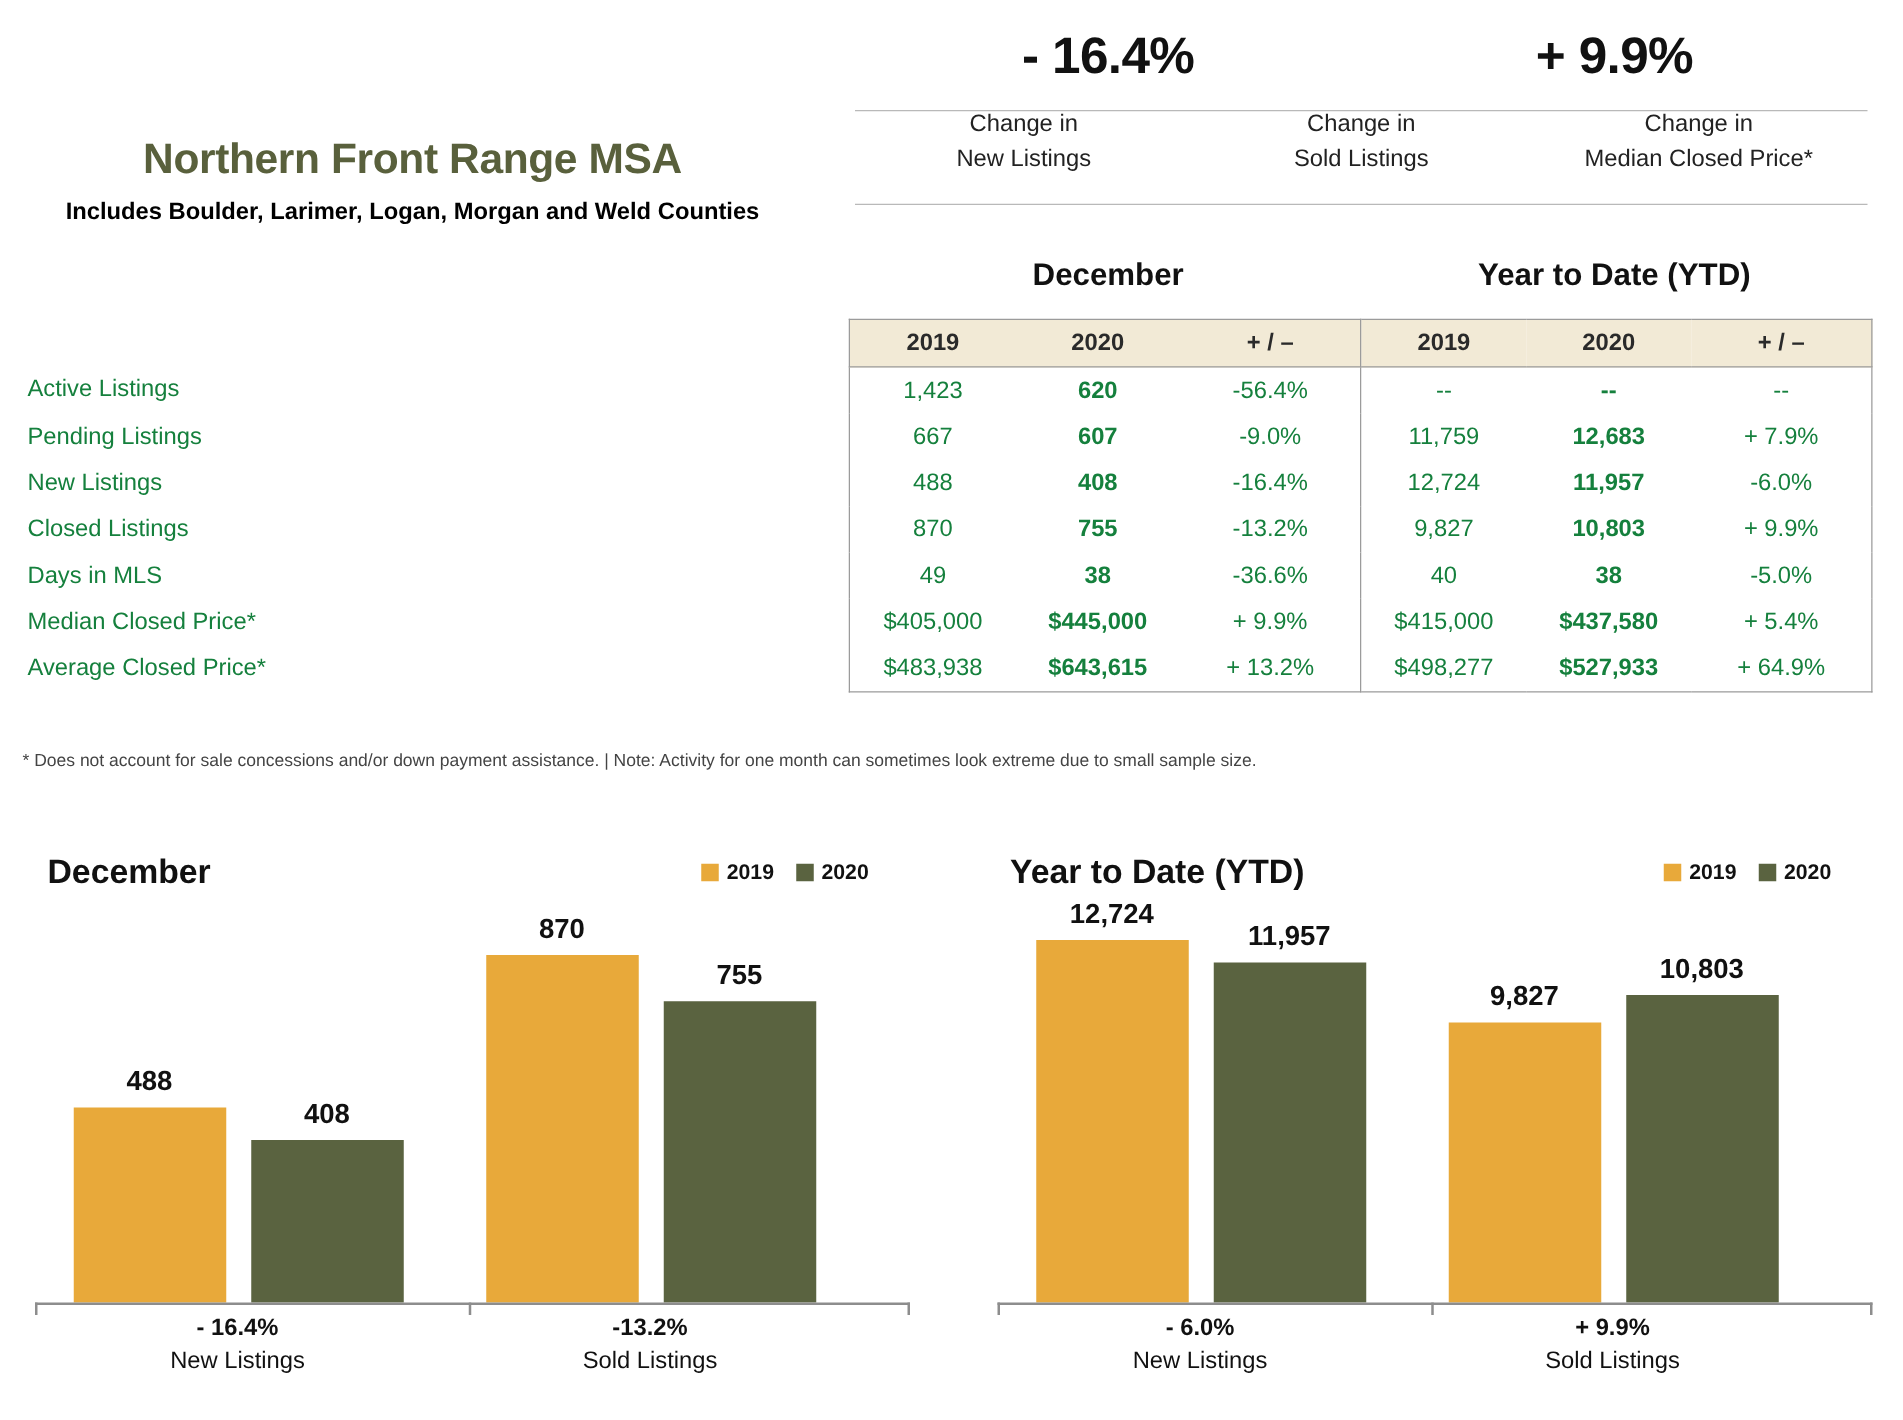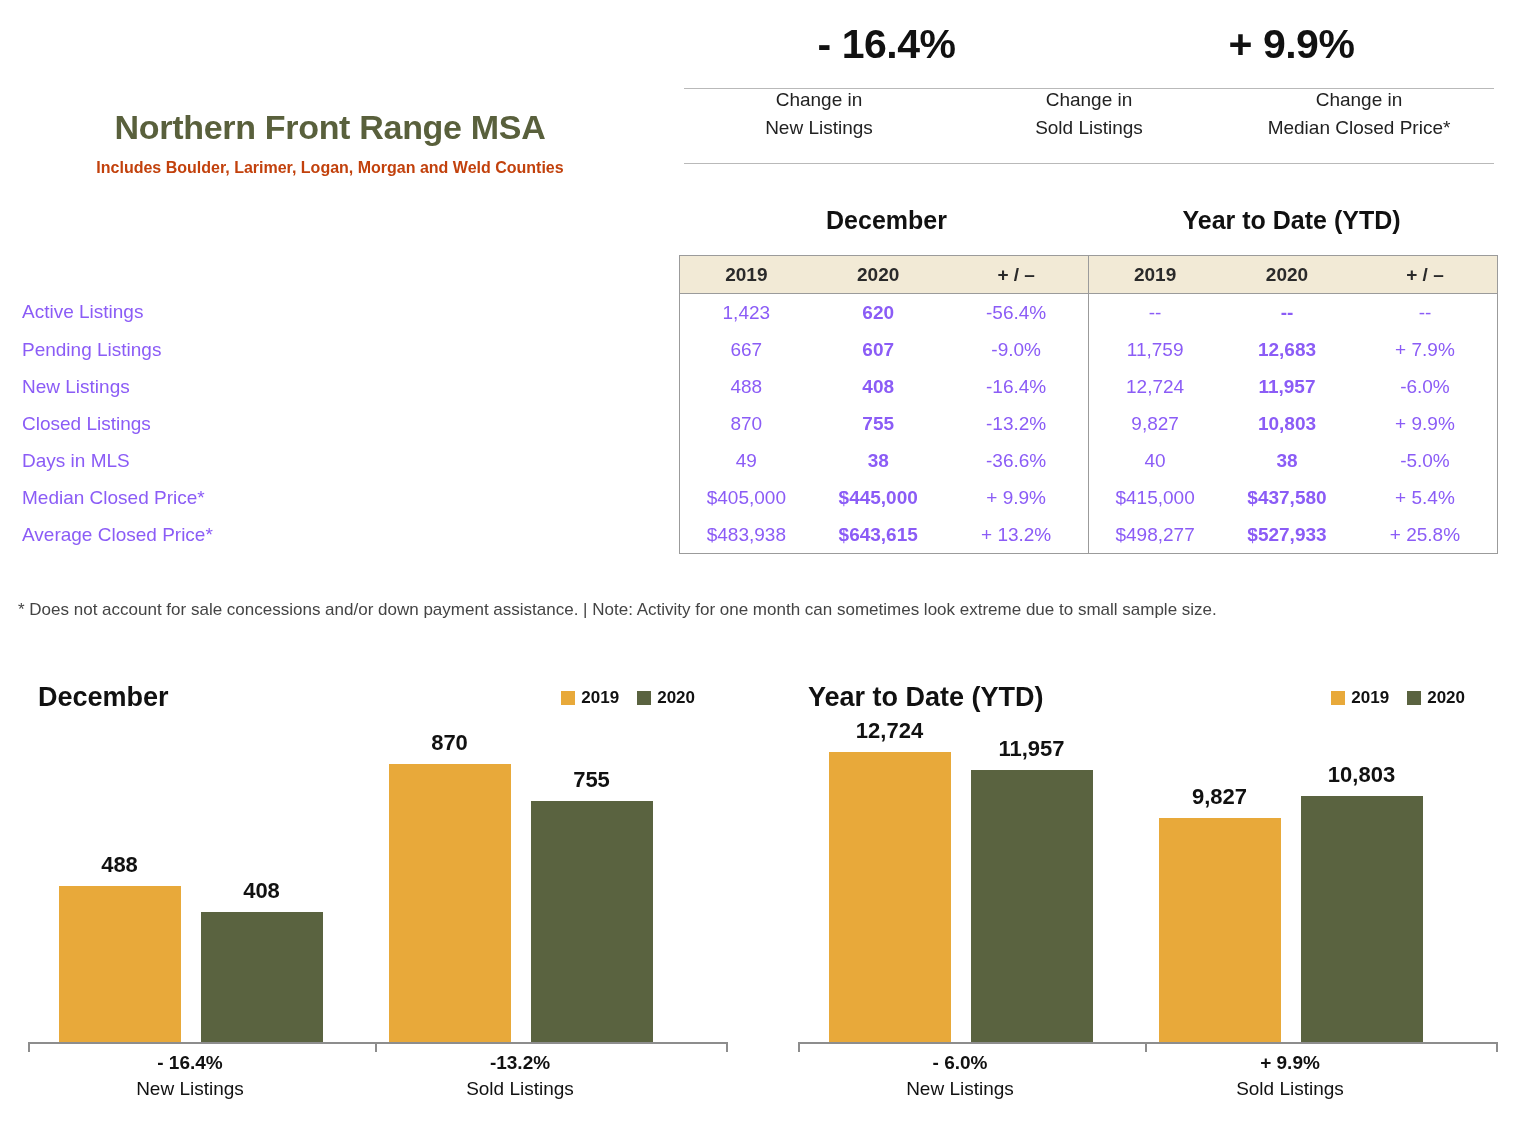--- a/index.html
+++ b/index.html
@@ -30,23 +30,23 @@
     text-align: center;
   }
   .msa-title {
     font-size: 34px;
     font-weight: bold;
     color: #59603c;
     letter-spacing: -0.3px;
     margin: 0;
   }
   .msa-sub {
-    font-size: 16px;
-    font-weight: bold;
-    color: #c2410c;
+    font-size: 19px;
+    font-weight: bold;
+    color: #000000;
     margin: 10px 40px 0 40px;
     line-height: 1.35;
   }
 
   
   .stats {
     position: absolute;
     left: 684px;
     top: 22px;
     width: 810px;
@@ -139,29 +139,29 @@
     height: 42px;
     font-size: 20px;
     color: #2a2a2a;
   }
   thead th.col-label { background: #ffffff; }
 
   .grid-left  { border-left: 1px solid #9b9b9b; }
   .grid-right { border-right: 1px solid #9b9b9b; }
   .head-row th.bordered { border-top: 1px solid #9b9b9b; border-bottom: 1px solid #9b9b9b; }
 
-  tbody td { color: #8b5cf6; }
+  tbody td { color: #15803d; }
   tbody td.bold { font-weight: bold; }
   tbody tr:last-child td.bordered { border-bottom: 1px solid #9b9b9b; }
 
   .footnote {
     position: absolute;
     left: 18px;
     top: 600px;
-    font-size: 17px;
+    font-size: 14px;
     color: #444;
   }
 
   
   .charts {
     position: absolute;
     top: 660px;
     left: 0;
     width: 1522px;
     height: 470px;
@@ -380,21 +380,21 @@
           <td class="col-num bold bordered">$437,580</td>
           <td class="col-pct bordered grid-right">+ 5.4%</td>
         </tr>
         <tr>
           <td class="col-label">Average Closed Price*</td>
           <td class="col-num bordered grid-left">$483,938</td>
           <td class="col-num bold bordered">$643,615</td>
           <td class="col-pct bordered grid-right">+ 13.2%</td>
           <td class="col-num bordered">$498,277</td>
           <td class="col-num bold bordered">$527,933</td>
-          <td class="col-pct bordered grid-right">+ 25.8%</td>
+          <td class="col-pct bordered grid-right">+ 64.9%</td>
         </tr>
       </tbody>
     </table>
   </div>
 
   <div class="footnote">* Does not account for sale concessions and/or down payment assistance.  |  Note: Activity for one month can sometimes look extreme due to small sample size.</div>
 </div>
 
 <div class="charts">
 

